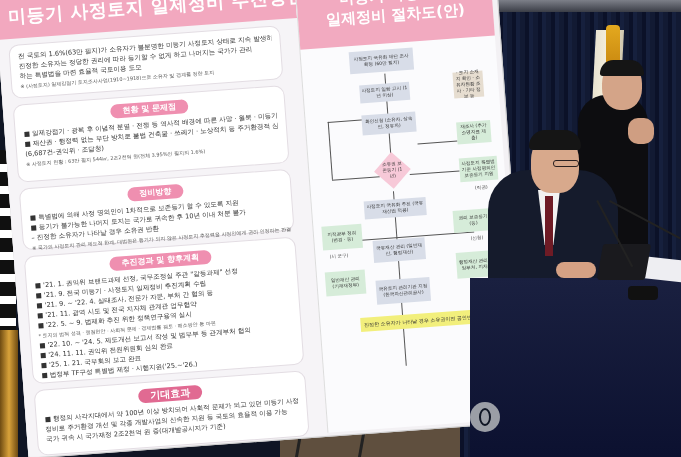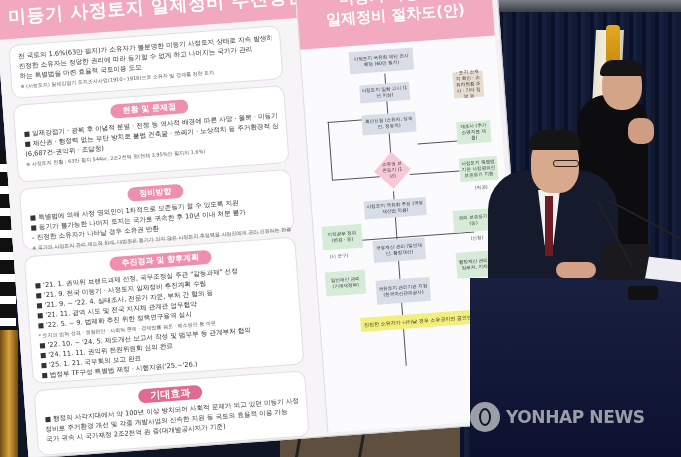--- a/index.html
+++ b/index.html
@@ -180,15 +180,14 @@
   <div class="desk"></div>
   <div class="paper"></div>
   <div class="tablet"></div>
   <div class="person1-hand"></div>
   <div class="mic" style="left:598px;top:200px;width:75px;transform:rotate(62deg);"></div>
   <div class="mic" style="left:610px;top:200px;width:80px;transform:rotate(28deg);"></div>
   <div class="mic-base"></div>
 
   <div class="watermark">
     <div class="wm-logo"></div>
-    <span>YONHAP NEWS</span>
   </div>
 </div>
 
 </body></html>

